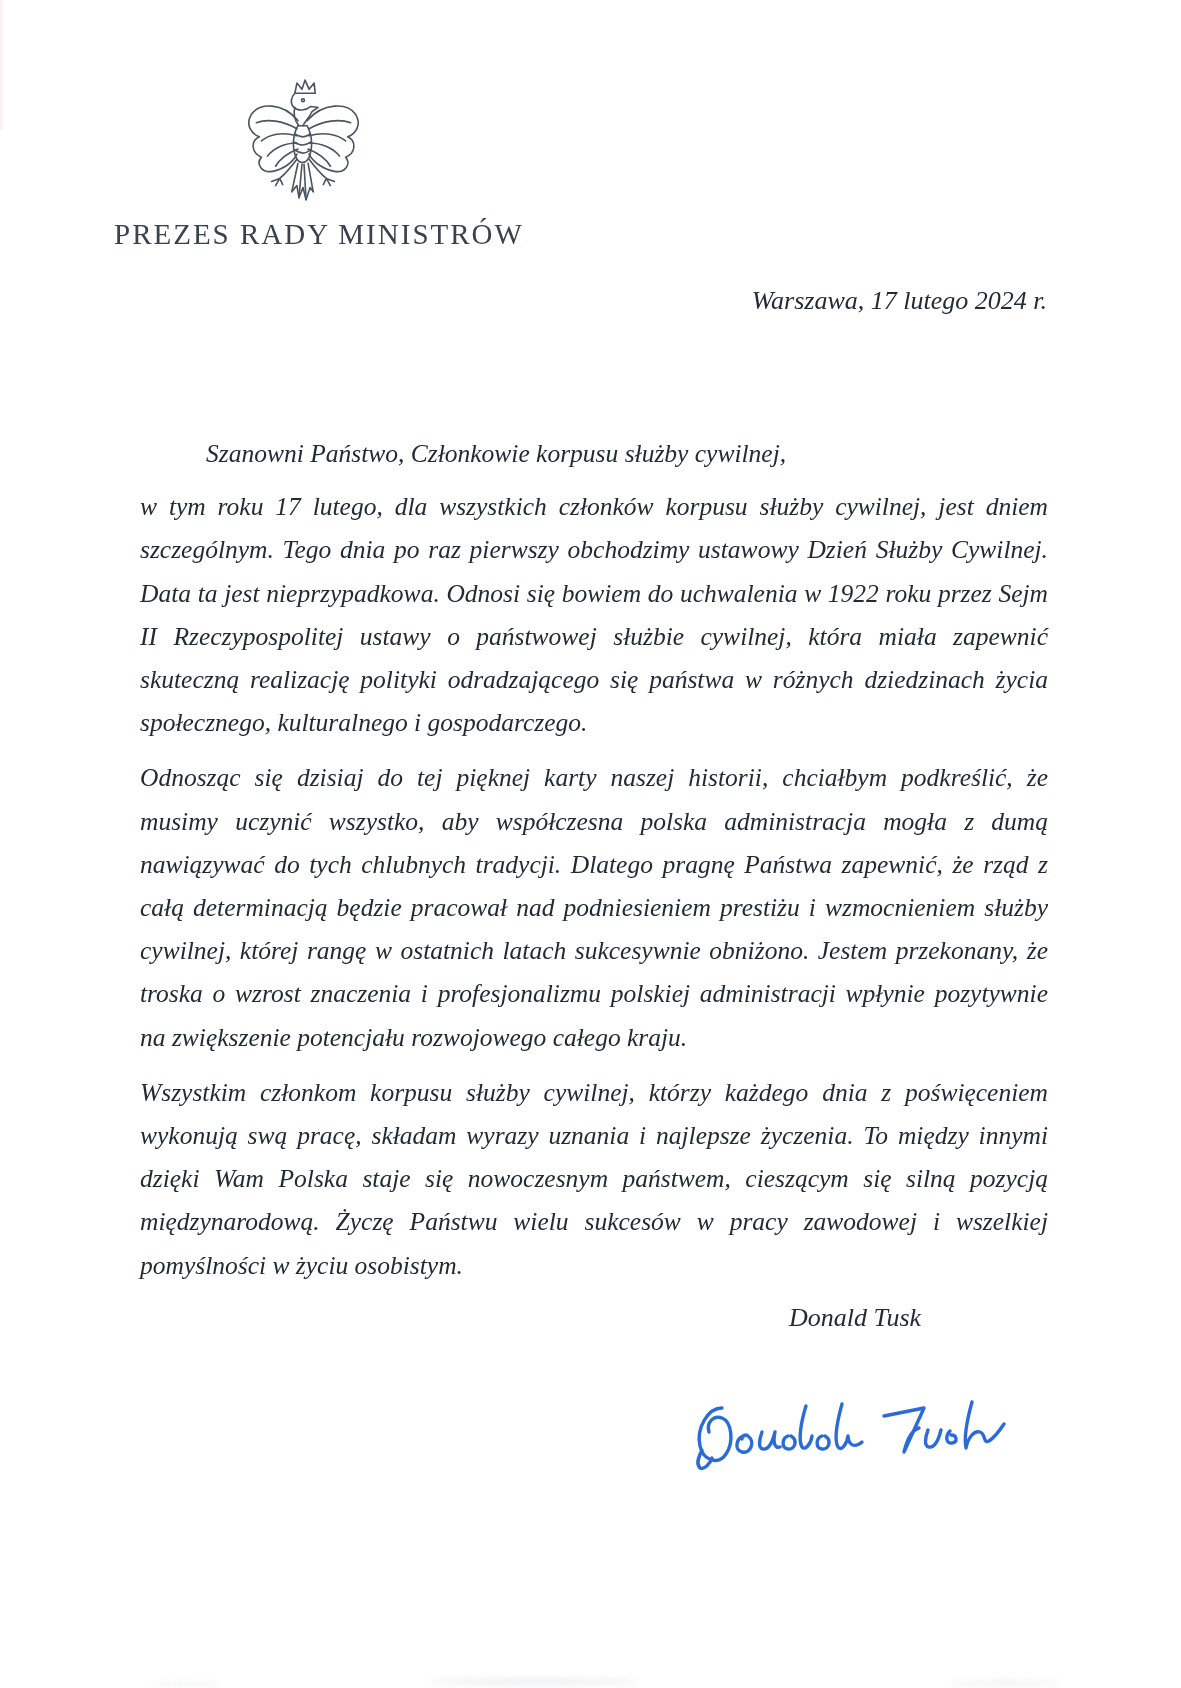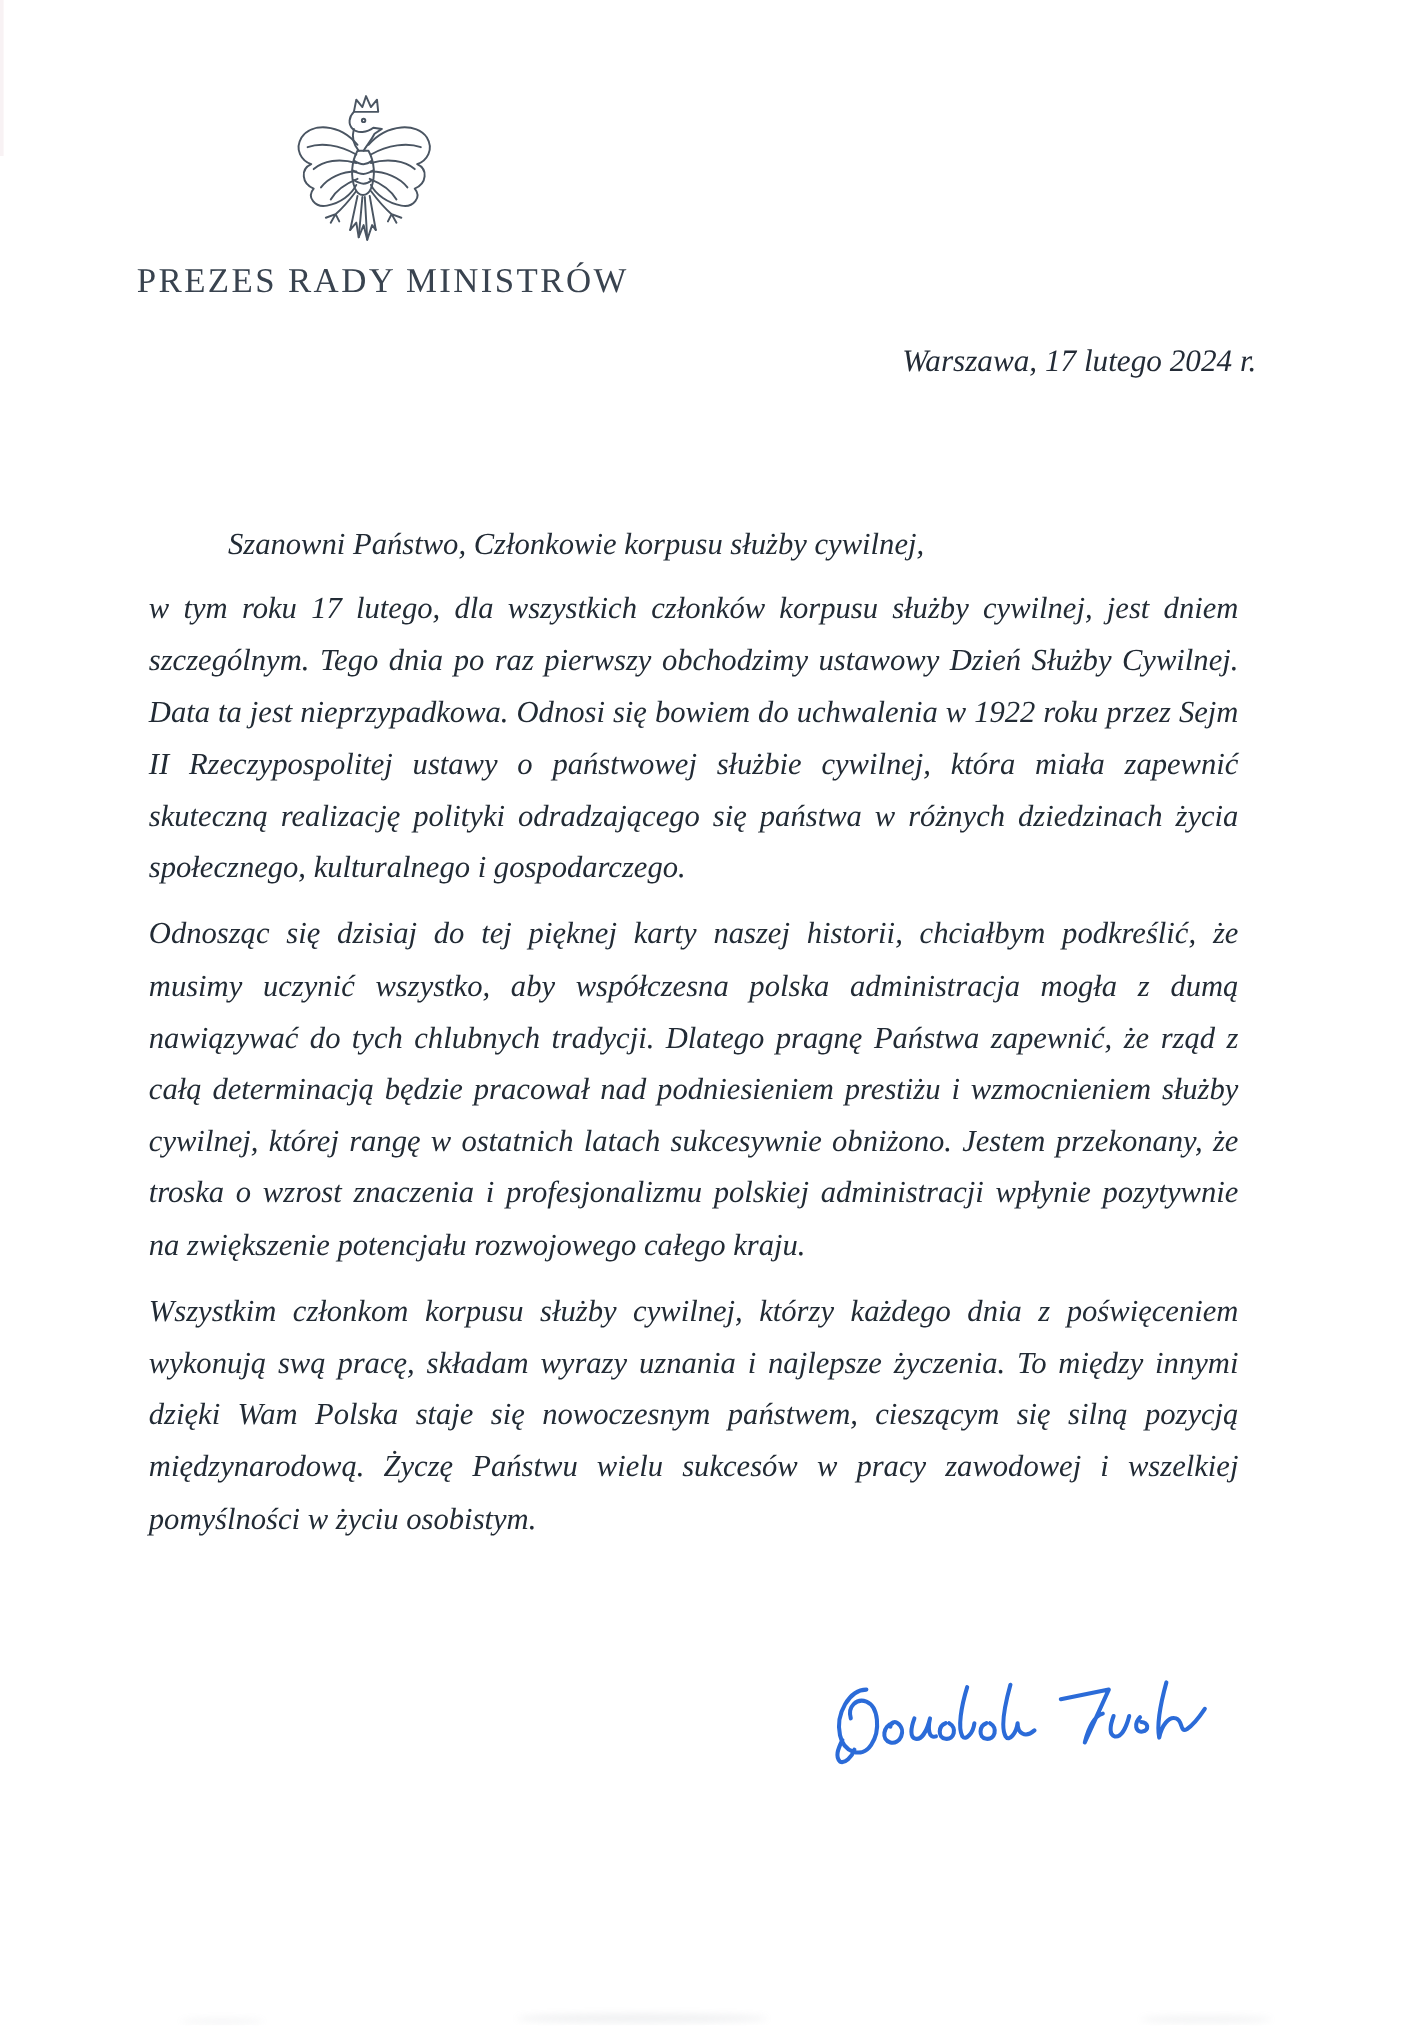--- a/index.html
+++ b/index.html
@@ -17,21 +17,21 @@
   .office{
     position:absolute;left:114px;top:218px;width:420px;
     font-size:29px;letter-spacing:2px;color:#39434f;
     white-space:nowrap;
   }
   .dateline{
     position:absolute;right:134px;top:266px;width:480px;
     text-align:right;font-style:italic;font-size:26px;color:#232b36;margin-top:20px;
   }
   .letter-body{
-    position:absolute;left:124px;top:432px;width:908px;
+    position:absolute;left:140px;top:432px;width:908px;
     font-style:italic;font-size:25.5px;line-height:43.2px;color:#222b35;
   }
   .salutation{
     margin:0 0 10px 0;text-indent:66px;text-align:left;
   }
   .para{
     margin:0 0 12px 0;text-align:justify;font-style:italic;
   }
   .typed-name{
     position:absolute;left:700px;top:1303px;width:310px;
@@ -91,20 +91,21 @@
 
   <div class="dateline">Warszawa, 17 lutego 2024 r.</div>
 
   <div class="letter-body">
     <p class="salutation">Szanowni Państwo, Członkowie korpusu służby cywilnej,</p>
     <p class="para">w tym roku 17 lutego, dla wszystkich członków korpusu służby cywilnej, jest dniem szczególnym. Tego dnia po raz pierwszy obchodzimy ustawowy Dzień Służby Cywilnej. Data ta jest nieprzypadkowa. Odnosi się bowiem do uchwalenia w 1922 roku przez Sejm II Rzeczypospolitej ustawy o państwowej służbie cywilnej, która miała zapewnić skuteczną realizację polityki odradzającego się państwa w różnych dziedzinach życia społecznego, kulturalnego i gospodarczego.</p>
     <p class="para">Odnosząc się dzisiaj do tej pięknej karty naszej historii, chciałbym podkreślić, że musimy uczynić wszystko, aby współczesna polska administracja mogła z dumą nawiązywać do tych chlubnych tradycji. Dlatego pragnę Państwa zapewnić, że rząd z całą determinacją będzie pracował nad podniesieniem prestiżu i wzmocnieniem służby cywilnej, której rangę w ostatnich latach sukcesywnie obniżono. Jestem przekonany, że troska o wzrost znaczenia i profesjonalizmu polskiej administracji wpłynie pozytywnie na zwiększenie potencjału rozwojowego całego kraju.</p>
     <p class="para">Wszystkim członkom korpusu służby cywilnej, którzy każdego dnia z poświęceniem wykonują swą pracę, składam wyrazy uznania i najlepsze życzenia. To między innymi dzięki Wam Polska staje się nowoczesnym państwem, cieszącym się silną pozycją międzynarodową. Życzę Państwu wielu sukcesów w pracy zawodowej i wszelkiej pomyślności w życiu osobistym.</p>
   </div>
 
+  <div class="typed-name">Donald Tusk</div>
 
   <div class="signature">
     <svg viewBox="0 0 330 95" fill="none" stroke="#2b6bd8" stroke-width="3.4" stroke-linecap="round" stroke-linejoin="round">
 
       <path d="M34,30 C20,30 8,50 12,68 C15,82 30,88 38,76 C46,64 44,44 34,40 C26,37 18,44 21,54 M14,72 C10,80 8,86 12,90 C16,92 22,86 24,80"></path>
 
       <path d="M56,58 C48,60 46,72 54,74 C62,76 68,64 60,58 C58,56 54,57 54,61"></path>
 
       <path d="M74,54 C71,62 70,70 75,71 C81,72 85,62 87,54 C85,63 86,71 92,69"></path>
 

